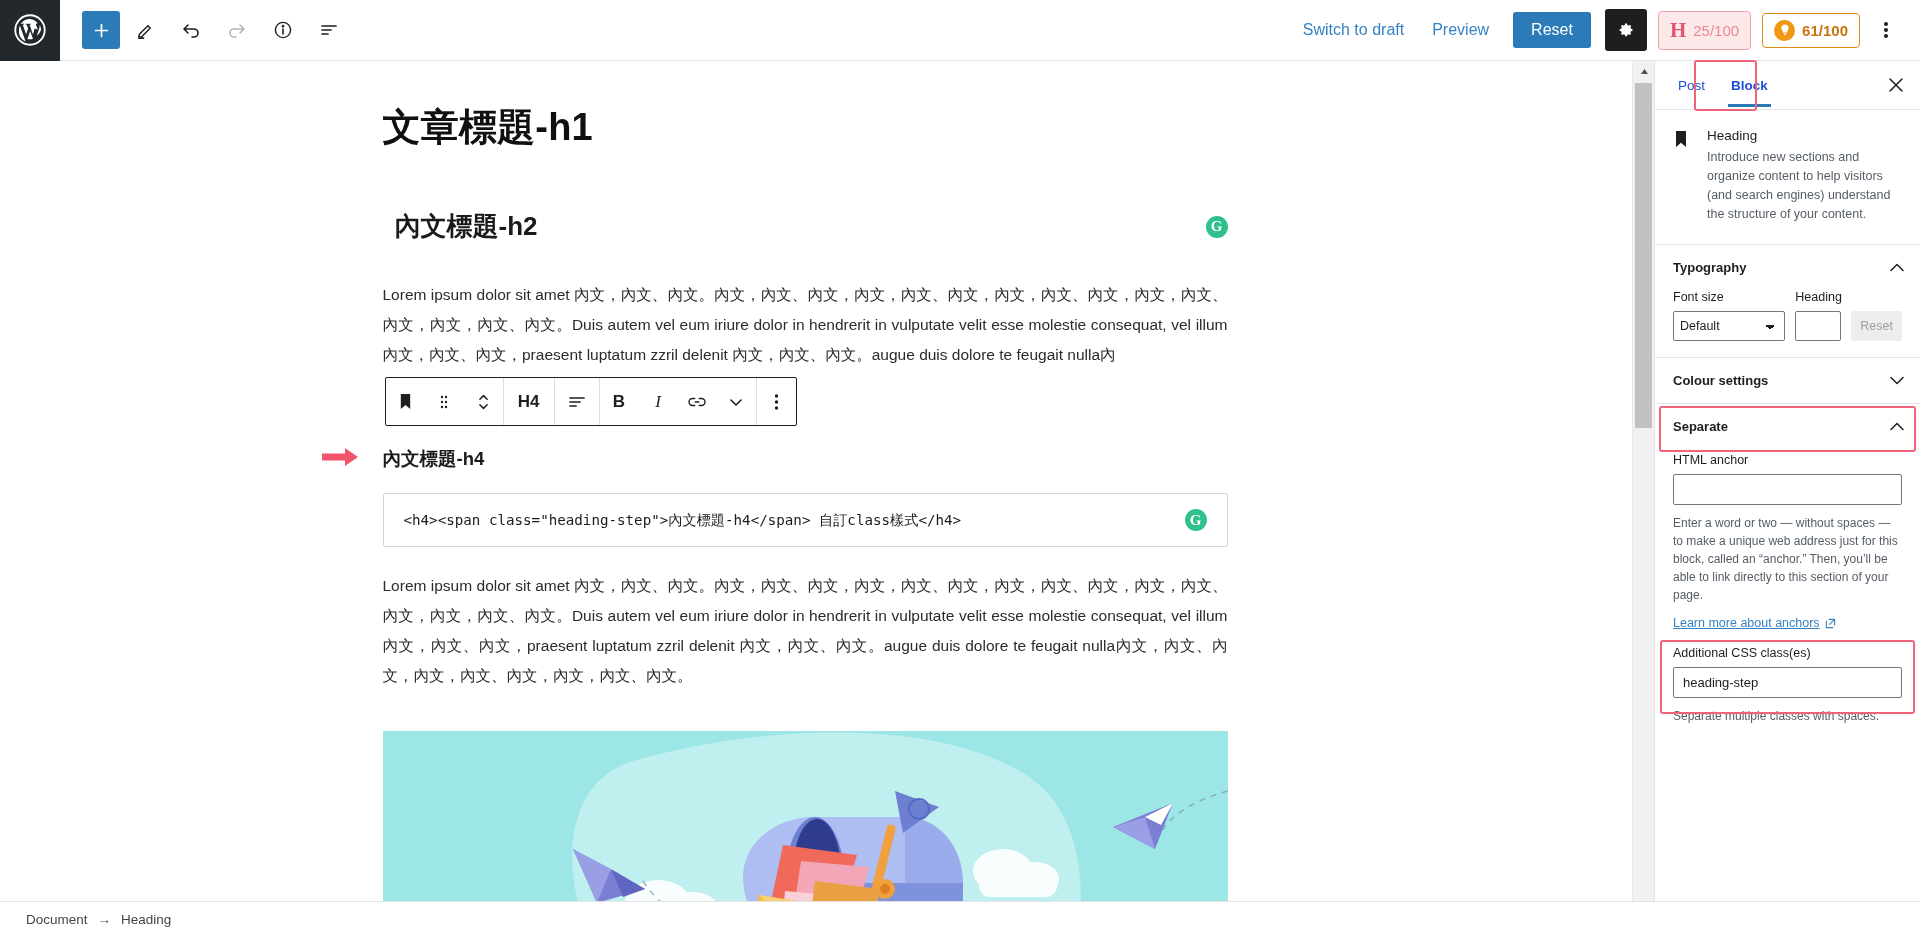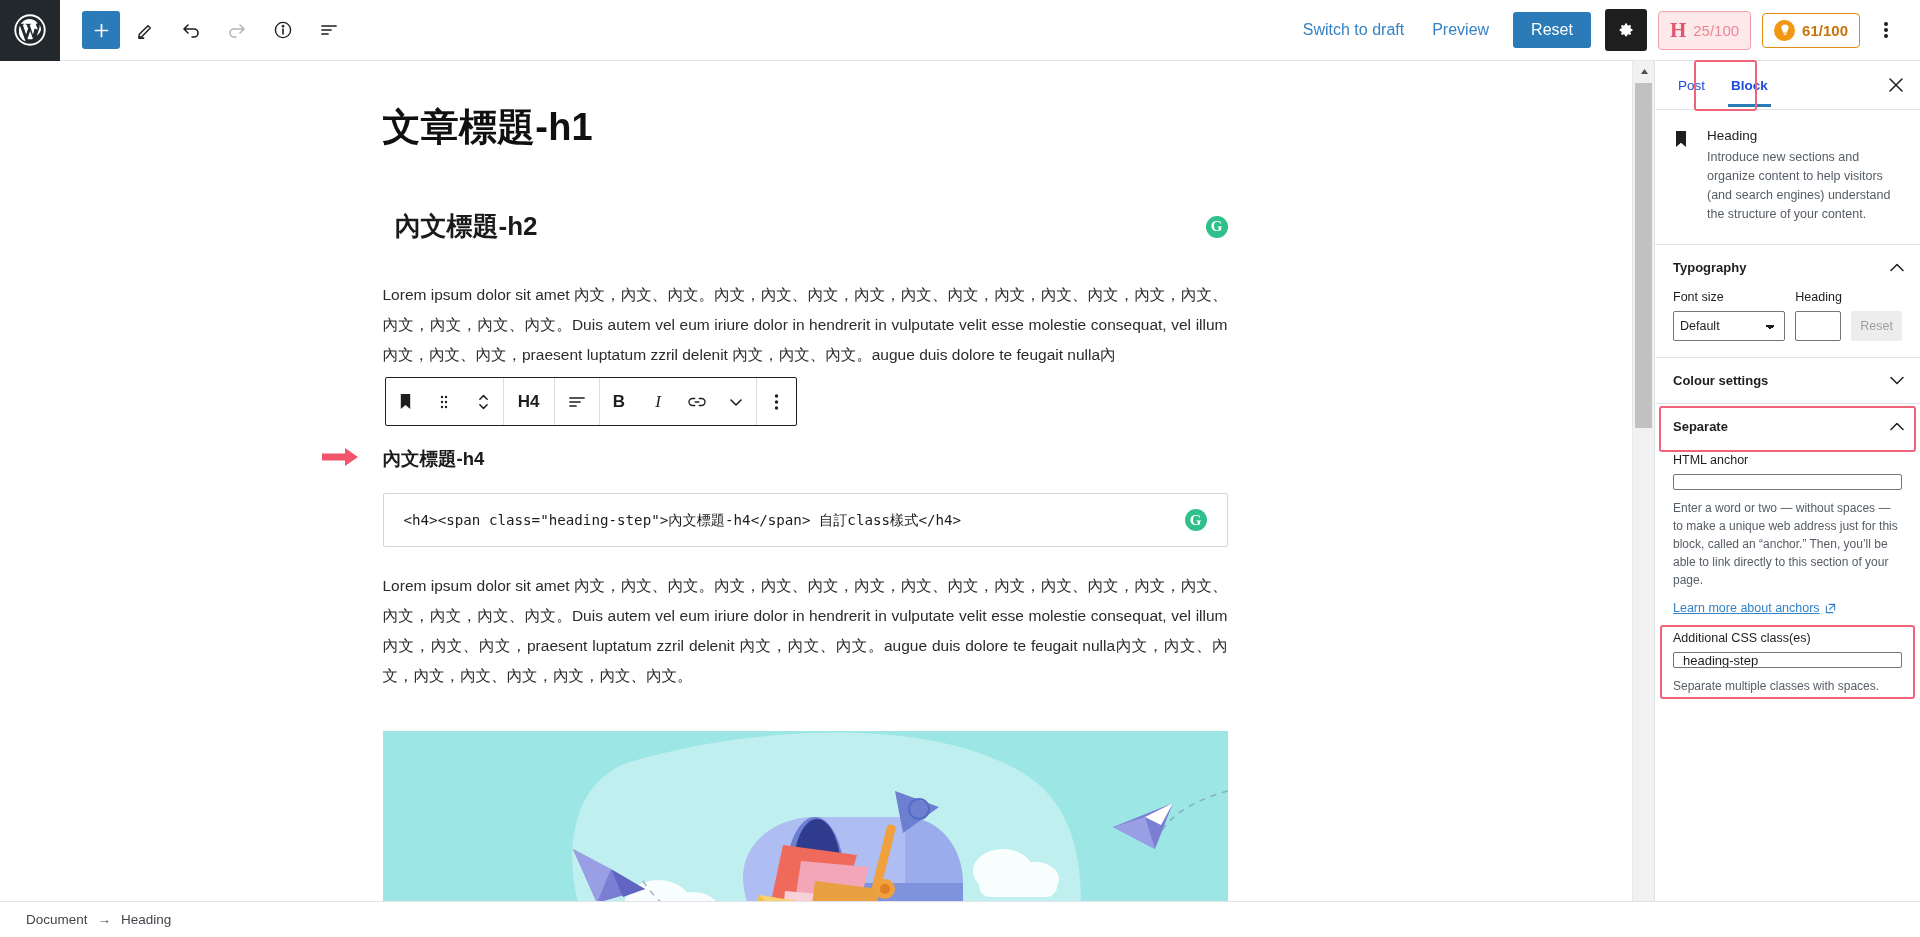--- a/index.html
+++ b/index.html
@@ -263,21 +263,21 @@
     border: 2.5px solid #f0647b; border-radius: 3px;
     pointer-events: none;
   }
   #css-hl {
     position: absolute; left: 4px; right: 4px;
     border: 2.5px solid #f0647b; border-radius: 3px;
     pointer-events: none;
   }
 
   .txt-input {
-    width: 100%; height: 16px; border: 1px solid #757575; border-radius: 2px;
+    width: 100%; height: 31px; border: 1px solid #757575; border-radius: 2px;
     font-family: inherit; font-size: 13px; padding: 4px 9px; color: #1e1e1e;
     background: #fff;
   }
   .help-text { font-size: 12px; line-height: 18px; color: #555d66; margin-top: 9px; }
   .anchor-link {
     display: inline-flex; align-items: center; gap: 5px;
     color: #3582c4; font-size: 12.5px; text-decoration: underline;
     margin-top: 12px; cursor: pointer;
   }
 

